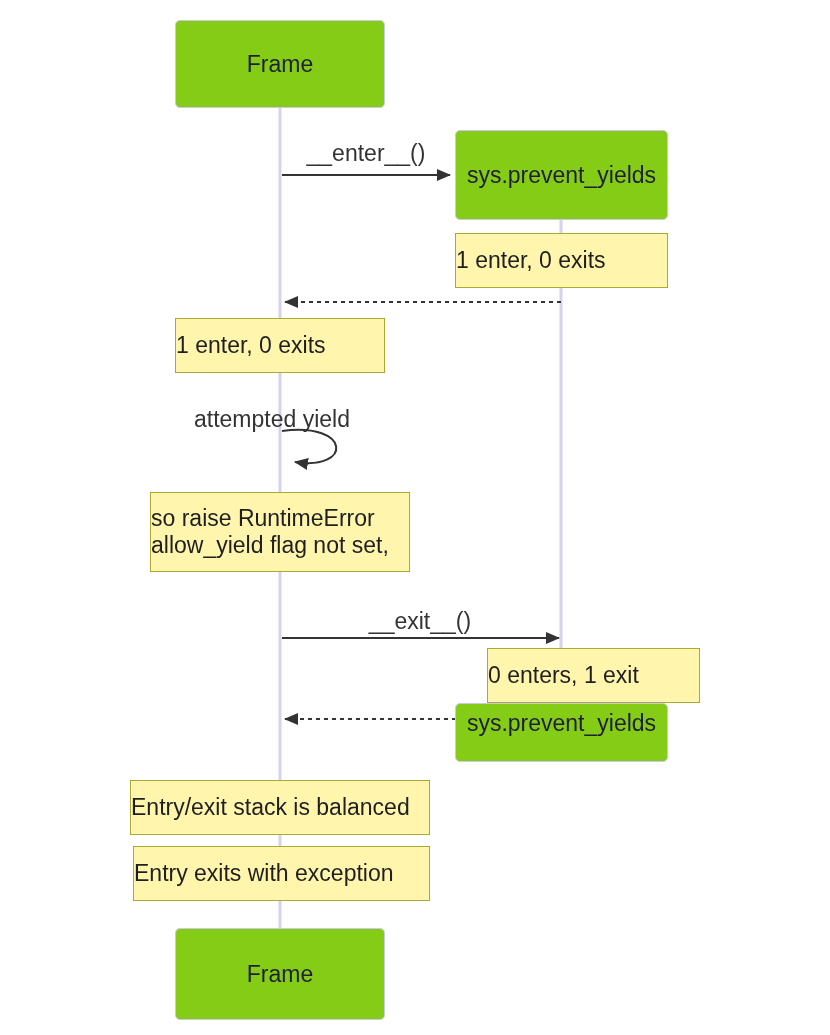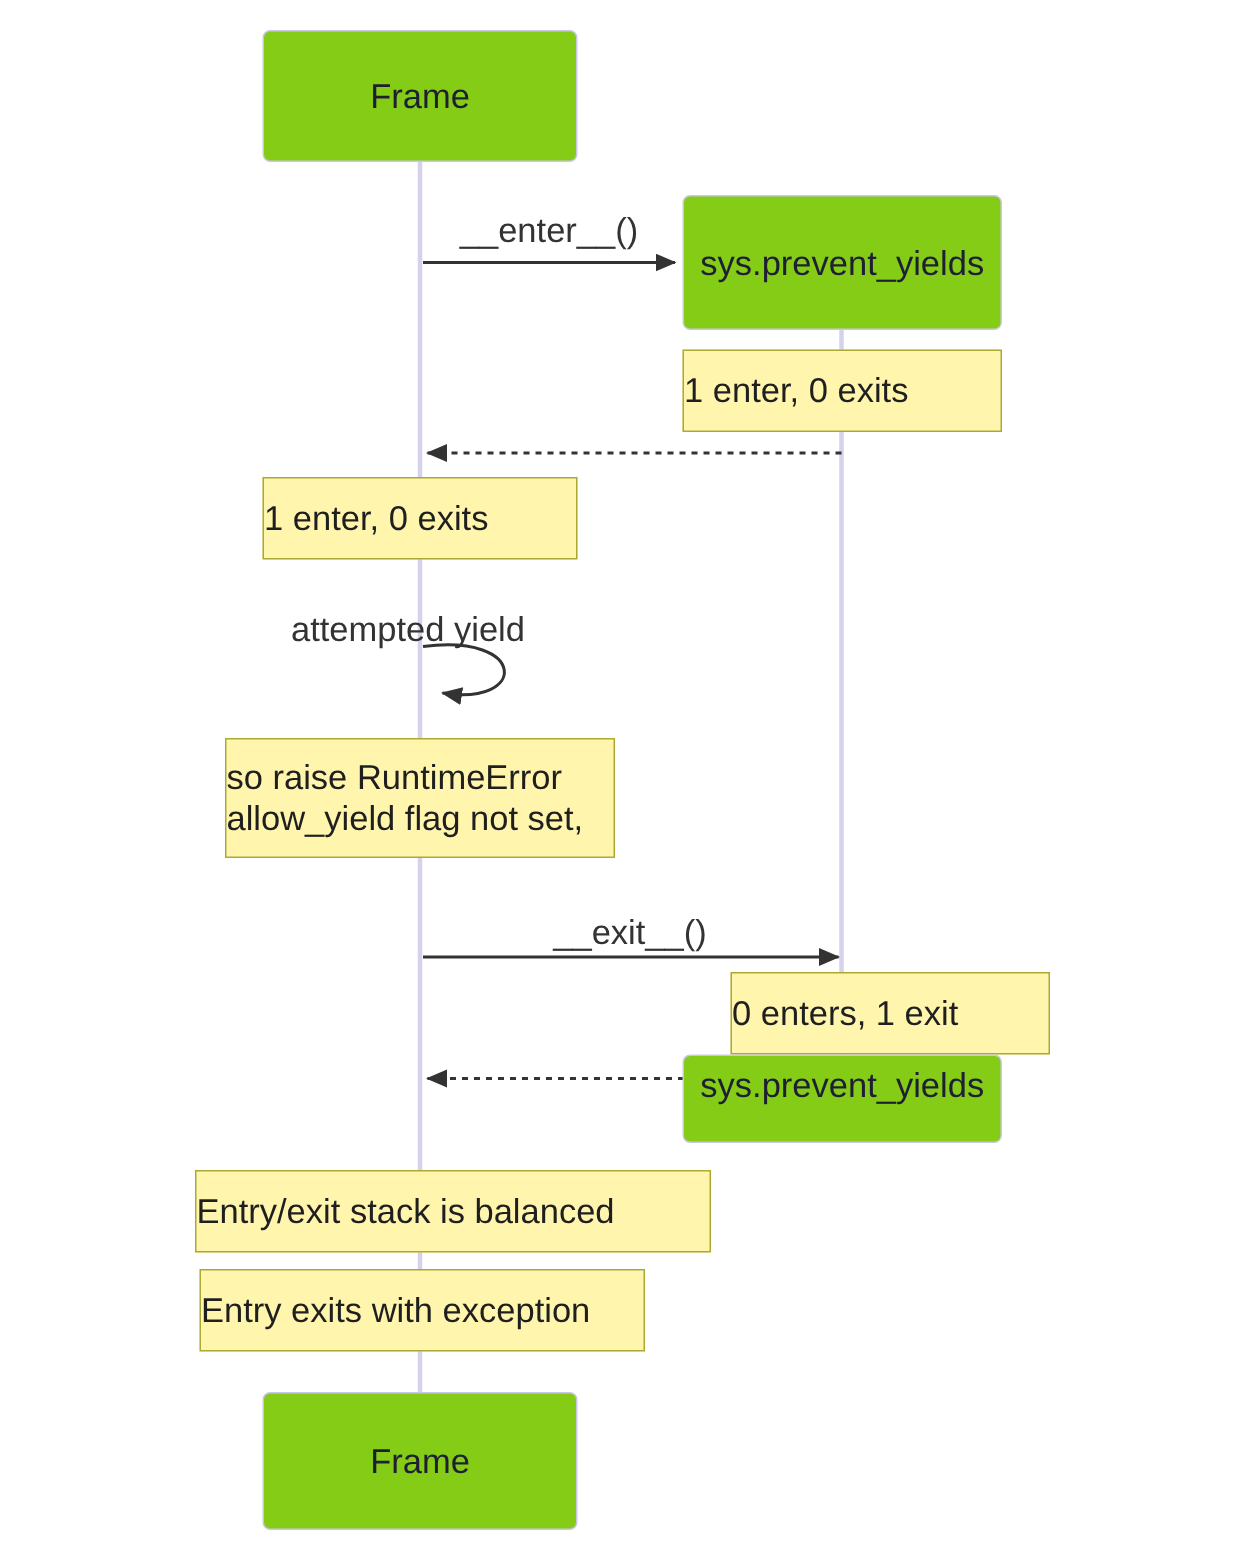--- a/index.html
+++ b/index.html
@@ -97,21 +97,21 @@
   <div class="msg-label" style="left:330px;top:584px;width:180px;margin-top:24px;">__exit__()</div>
 
   <div class="note" style="left:455px;top:648px;width:213px;height:55px;margin-left:32px;">
     <span>0 enters, 1 exit</span>
   </div>
 
   <div class="actor end" style="left:455px;top:703px;width:213px;height:59px;justify-content:center;">
     <span style="line-height:32px;">sys.prevent_yields</span>
   </div>
 
-  <div class="note" style="left:130px;top:780px;width:344px;height:55px;">
+  <div class="note" style="left:130px;top:780px;width:300px;height:55px;">
     <span>Entry/exit stack is balanced</span>
   </div>
 
   <div class="note" style="left:133px;top:846px;width:297px;height:55px;">
     <span>Entry exits with exception</span>
   </div>
 
   <div class="actor" style="left:175px;top:928px;width:210px;height:92px;">
     <span>Frame</span>
   </div>

